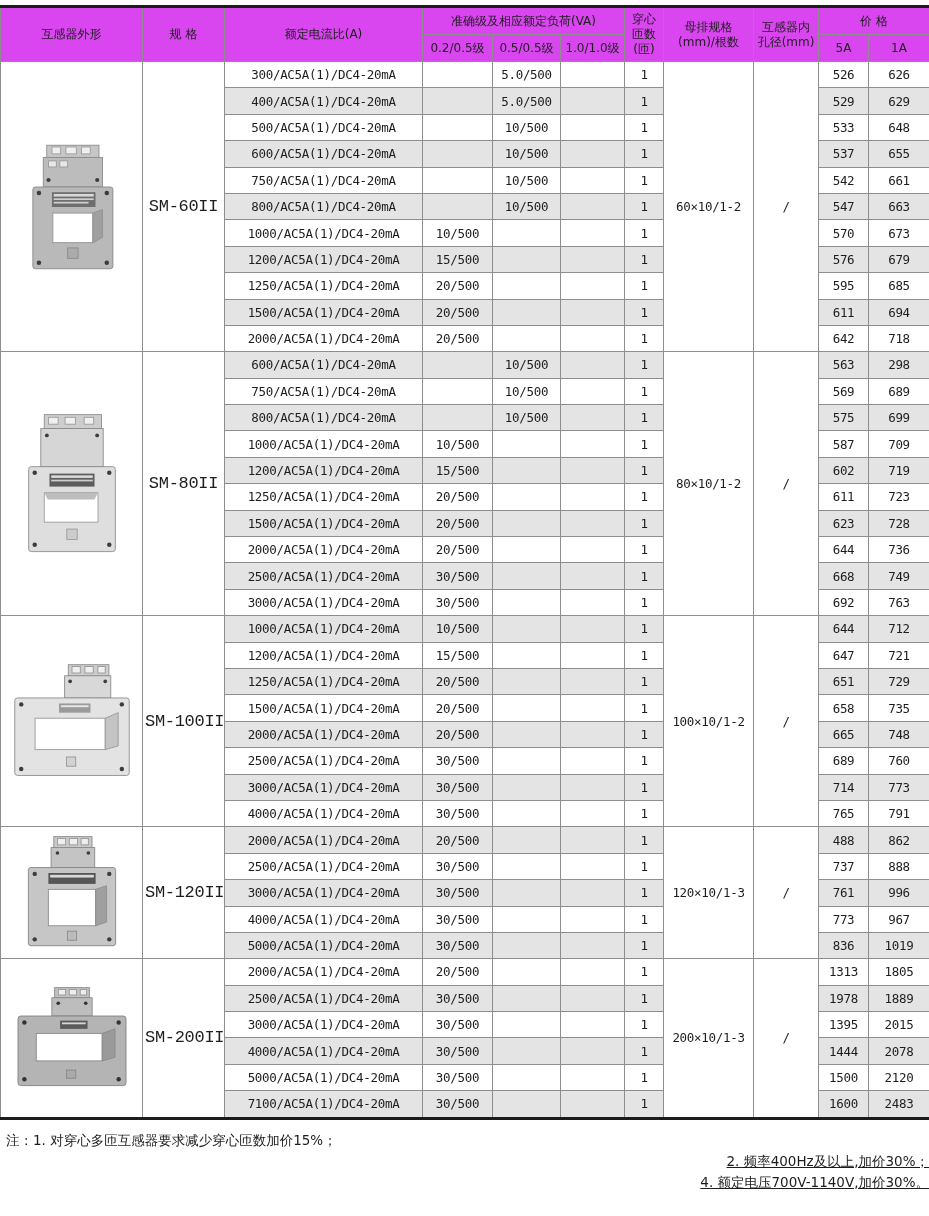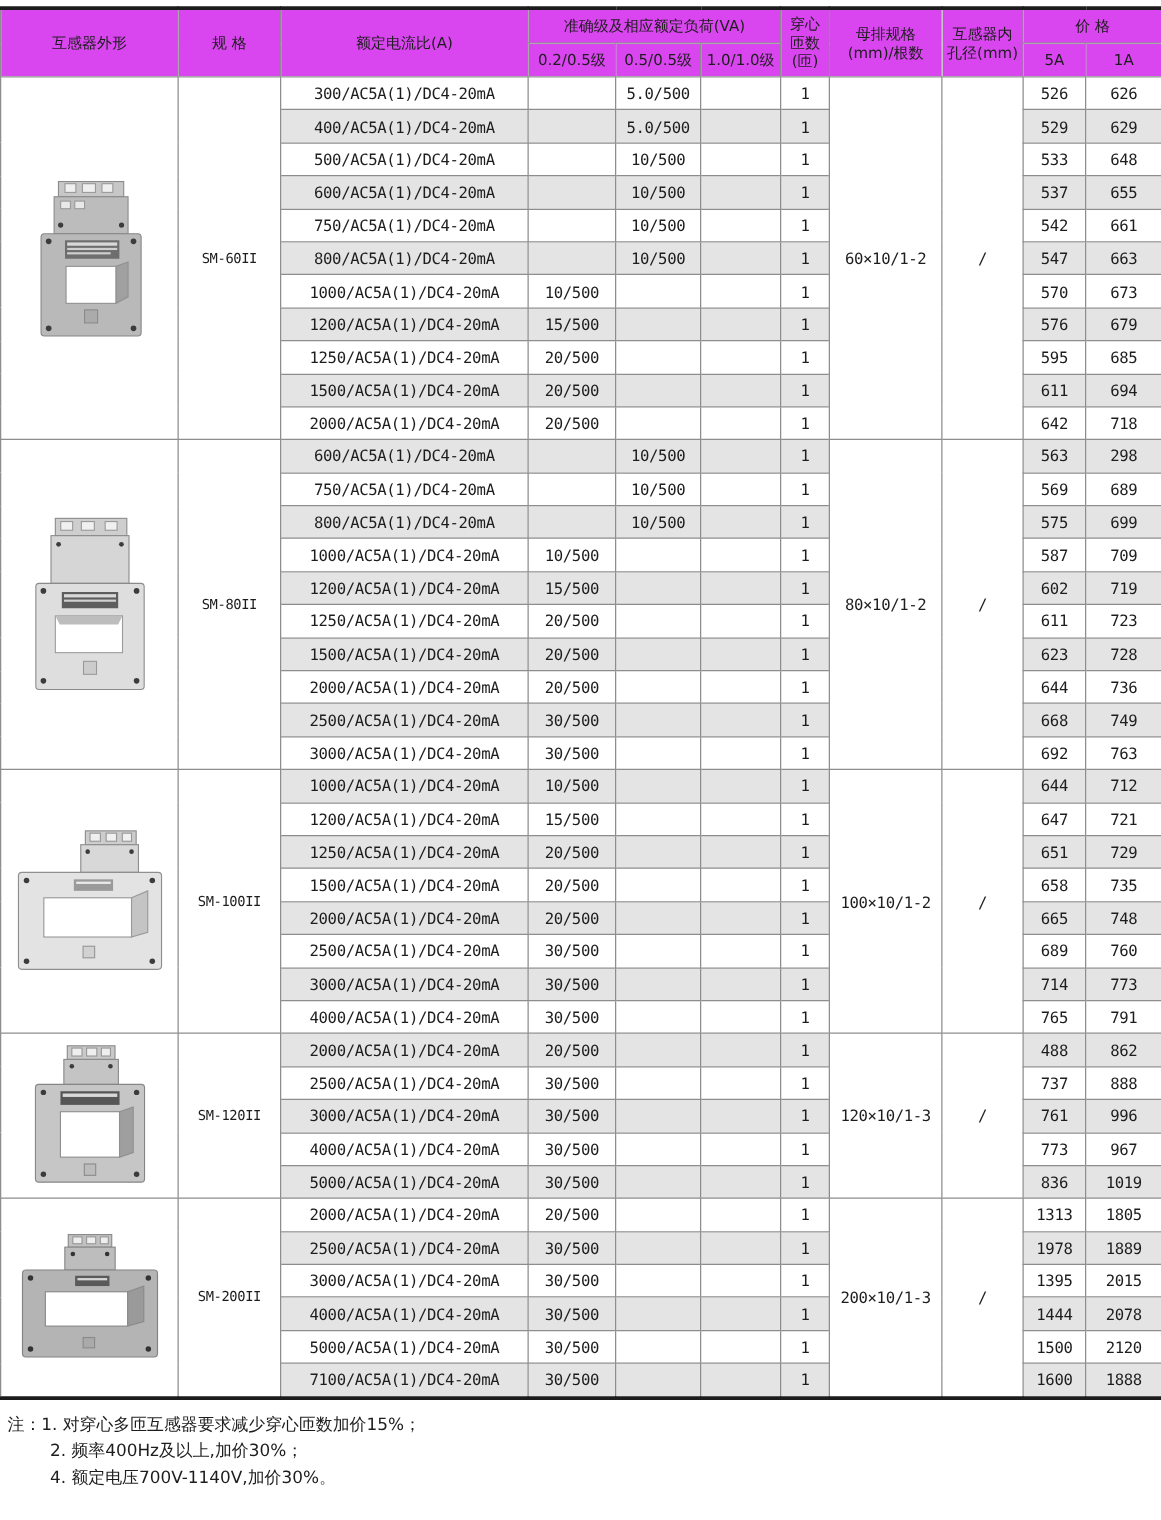--- a/index.html
+++ b/index.html
@@ -37,33 +37,33 @@
     background:#d946ef;
   }
   tbody td{
     font-size:12.5px;
     height:25.4px; 
     font-family:"DejaVu Sans Mono","DejaVu Sans",sans-serif;
     letter-spacing:-0.3px;
     white-space:nowrap;
   }
   tbody td.stripe{background:#e4e4e4;}
-  tbody td.spec-cell{font-size:11px;}
+  tbody td.spec-cell{font-size:17px;font-family:Liberation Mono, monospace;}
   tbody td.img-cell{padding:0;}
   .img-wrap{display:flex;align-items:center;justify-content:center;width:100%;height:100%;}
   .notes{
     margin-top:10px;
     font-size:13.5px;
     line-height:21px;
     padding-left:6px;
   }
   .notes .note-line{display:flex;}
   .notes .note-label{white-space:pre;}
-  .notes .note-item{white-space:pre;}
-  .notes .note-indent{margin-left:34px;}
+  .notes .note-item{white-space:pre;text-align:right;}
+  .notes .note-indent{margin-left:34px;text-decoration:underline;}
 </style>
 </head>
 <body>
 
 <div class="sheet">
   <table class="price-table">
     <colgroup>
       <col style="width:142px">
         <col style="width:82px">
         <col style="width:198px">
@@ -586,21 +586,21 @@
           <td>1500</td>
           <td>2120</td>
         </tr>
         <tr>
           <td class="stripe">7100/AC5A(1)/DC4-20mA</td>
           <td class="stripe">30/500</td>
           <td class="stripe"></td>
           <td class="stripe"></td>
           <td class="stripe">1</td>
           <td class="stripe">1600</td>
-          <td class="stripe">1888</td>
+          <td class="stripe">2483</td>
         </tr>
       </tbody>
   </table>
 
   <div class="notes">
     <div class="note-line">
       <span class="note-label">注：</span>
       <span class="note-item">1. 对穿心多匝互感器要求减少穿心匝数加价15%；</span>
     </div>
     <div class="note-item note-indent">2. 频率400Hz及以上,加价30%；</div>

